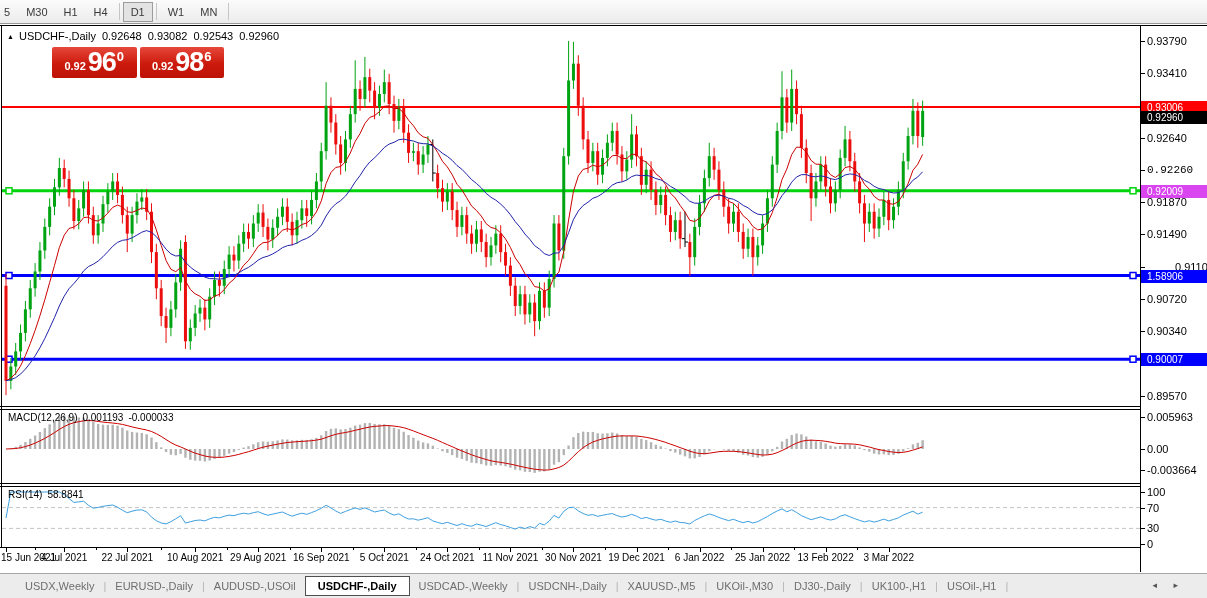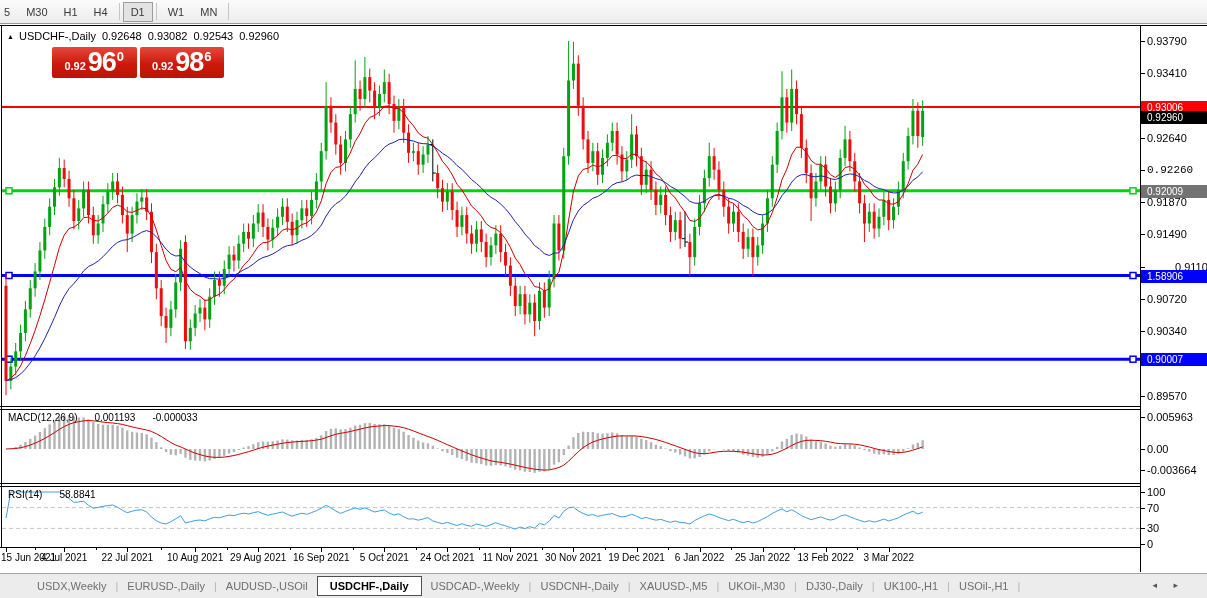--- a/index.html
+++ b/index.html
@@ -34,27 +34,27 @@
   .pbox{flex:1;background:linear-gradient(#e7473b,#cb1a0c 55%,#bd1206);border-radius:2px;color:#fff;
         display:flex;align-items:center;justify-content:center;}
   .psm{font-size:11px;font-weight:700;margin-top:7px;margin-right:2px;}
   .pbig{font-size:27px;font-weight:700;line-height:27px;letter-spacing:-1px;}
   .psup{font-size:13px;font-weight:700;align-self:flex-start;margin-top:2px;margin-left:1px;}
   
   .ytick{position:absolute;left:1147px;font-size:11px;color:#000;transform:translateY(-6px);white-space:nowrap;}
   .ydash{position:absolute;left:1141px;width:4px;height:1px;background:#000;}
   .lvl{position:absolute;left:1141px;width:66px;height:13px;font-size:10px;color:#fff;line-height:13px;
        padding-left:6px;box-sizing:border-box;transform:translateY(-6px);white-space:nowrap;}
-  .ind-title{position:absolute;font-size:10px;color:#000;white-space:nowrap;display:flex;gap:17px;}
+  .ind-title{position:absolute;font-size:10px;color:#000;white-space:nowrap;display:flex;gap:5px;}
   .xlab{position:absolute;font-size:10px;color:#000;white-space:nowrap;}
   .xdash{position:absolute;width:1px;height:4px;background:#000;}
   .xdash.minor{height:2px;}
   
   #tabs{left:0;top:573px;width:1207px;height:25px;background:#ececec;border-top:1px solid #a6a6a6;
-        display:flex;align-items:center;padding-left:28px;box-sizing:border-box;font-size:11px;color:#6e6e6e;}
+        display:flex;align-items:center;padding-left:16px;box-sizing:border-box;font-size:11px;color:#6e6e6e;}
   .tab{padding:3px 9px;white-space:nowrap;cursor:default;}
   .tab.active{background:#fff;border:1px solid #4f4f4f;color:#000;font-weight:700;padding:3px 12px;}
   .tabsep{color:#b5b5b5;}
   #tab-arrows{position:absolute;right:22px;top:580px;font-size:9px;color:#555;letter-spacing:7px;}
 </style>
 </head>
 <body>
 
 <div id="screen">
 
@@ -724,21 +724,21 @@
       <div class="ytick" style="top:234.45352065281318px;">0.91490</div>
       <div class="ydash" style="top:267.2624716076379px;"></div>
       <div class="ytick" style="top:267.2624716076379px;margin-left:28px;">0.91100</div>
       <div class="ydash" style="top:299.2301674097749px;"></div>
       <div class="ytick" style="top:299.2301674097749px;">0.90720</div>
       <div class="ydash" style="top:331.1978632119119px;"></div>
       <div class="ytick" style="top:331.1978632119119px;">0.90340</div>
       <div class="ydash" style="top:395.97450996887267px;"></div>
       <div class="ytick" style="top:395.97450996887267px;">0.89570</div>
       <div class="lvl" style="top:106.91923950534157px;background:#FF0000;">0.93006</div>
-      <div class="lvl" style="top:190.79237822831652px;background:#737373;">0.92009</div>
+      <div class="lvl" style="top:190.79237822831652px;background:#d946ef;">0.92009</div>
       <div class="lvl" style="top:275.5067721039783px;background:#0000FF;">1.58906</div>
       <div class="lvl" style="top:359.2116597964155px;background:#0000FF;">0.90007</div>
       <div class="lvl" style="top:116.78901320770564px;background:#000000;">0.92960</div>
       <div class="ydash" style="top:417px;"></div>
       <div class="ytick" style="top:417px;">0.005963</div>
       <div class="ydash" style="top:449px;"></div>
       <div class="ytick" style="top:449px;">0.00</div>
       <div class="ydash" style="top:470px;"></div>
       <div class="ytick" style="top:470px;">-0.003664</div>
       <div class="ydash" style="top:492px;"></div>

